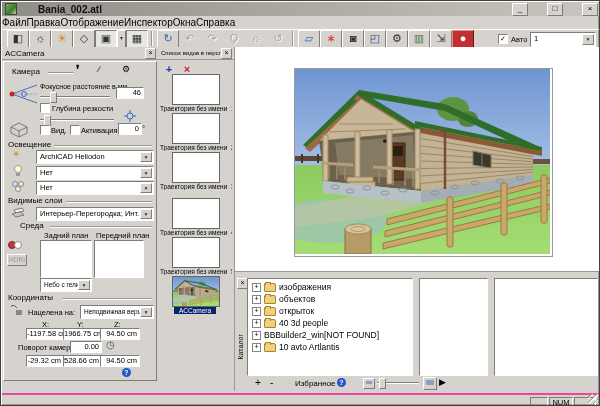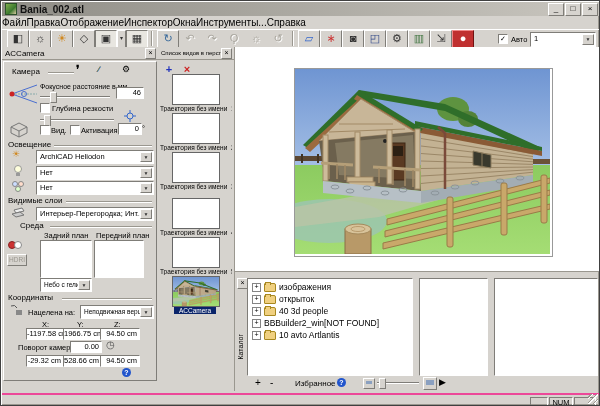--- a/index.html
+++ b/index.html
@@ -6,21 +6,21 @@
   #window{position:relative;width:600px;height:406px;background:#d6d3ce;
     font-family:"Liberation Sans",sans-serif;color:#000;overflow:hidden;
     border:1px solid #404040;box-shadow:inset 1px 1px 0 #fff, inset -1px -1px 0 #9a978f;box-sizing:border-box;}
   .abs{position:absolute;}
   .raised{border:1px solid;border-color:#fff #7f7d78 #7f7d78 #fff;background:#d6d3ce;}
   .sunken{border:1px solid;border-color:#7f7d78 #fff #fff #7f7d78;background:#fff;}
   .etch{height:0;border-top:1px solid #9a978f;border-bottom:1px solid #fff;}
   .vetch{width:0;border-left:1px solid #9a978f;border-right:1px solid #fff;}
 
   
-  #titlebar{left:1px;top:1px;width:597px;height:14px;background:linear-gradient(90deg,#8f8d86,#c9c6bf);display:flex;align-items:center;}
+  #titlebar{left:1px;top:1px;width:597px;height:14px;background:linear-gradient(90deg,#8f8d86,#c9c6bf);display:flex;align-items:center;gap:18px;}
   #app-icon{width:10px;height:10px;margin:0 3px;background:linear-gradient(135deg,#7fae4e,#3c7a2e 60%,#d9c9a0);border:1px solid #2c512a;}
   #title-text{font-size:10px;font-weight:bold;color:#111;flex:1;line-height:13px;}
   .win-btn{width:14px;height:11px;margin-right:1px;font-size:8px;line-height:9px;text-align:center;color:#000;}
   
   #menubar{left:1px;top:15px;width:597px;height:13px;display:flex;align-items:center;font-size:10px;}
   .menu-item{padding:0 0;line-height:13px;}
   
   #toolbar{left:1px;top:28px;width:597px;height:18px;border-top:1px solid #fff;}
   .tb{position:absolute;top:0;width:20px;height:16px;text-align:center;font-size:11px;line-height:15px;color:#333;}
   .tb.small{width:7px;font-size:6px;}
@@ -188,21 +188,20 @@
     <div class="win-btn raised">□</div>
     <div class="win-btn raised">×</div>
   </div>
 
   <div id="menubar" class="abs">
     <span class="menu-item">Файл</span>
     <span class="menu-item">Правка</span>
     <span class="menu-item">Отображение</span>
     <span class="menu-item">Инспектор</span>
     <span class="menu-item">Окна</span>
-    <span class="menu-item">Инструменты...</span>
     <span class="menu-item">Справка</span>
   </div>
 
   <div id="toolbar" class="abs">
     <div class="tb raised abs" style="left:5px">◧</div>
     <div class="tb raised abs" style="left:27px">☼</div>
     <div class="tb raised abs" style="left:49px;color:#d08820">☀</div>
     <div class="tb raised abs" style="left:71px">◇</div>
     <div class="tb raised pressed abs" style="left:93px">▣</div>
     <div class="tb raised small abs" style="left:115px">▾</div>
@@ -403,20 +402,25 @@
     <div class="sunken abs" style="left:12px;top:6px;width:164px;height:96px;overflow:hidden">
       <div style="padding-top:2px">
         <div class="trow">
             <span class="exp">+</span>
             <span class="folder"></span>
             <span>изображения</span>
           </div>
         <div class="trow">
             <span class="exp">+</span>
             <span class="folder"></span>
+            <span>объектов</span>
+          </div>
+        <div class="trow">
+            <span class="exp">+</span>
+            <span class="folder"></span>
             <span>открыток</span>
           </div>
         <div class="trow">
             <span class="exp">+</span>
             <span class="folder"></span>
             <span>40 3d people</span>
           </div>
         <div class="trow">
             <span class="exp">+</span>
             <span>BBBuilder2_win[NOT FOUND]</span>

